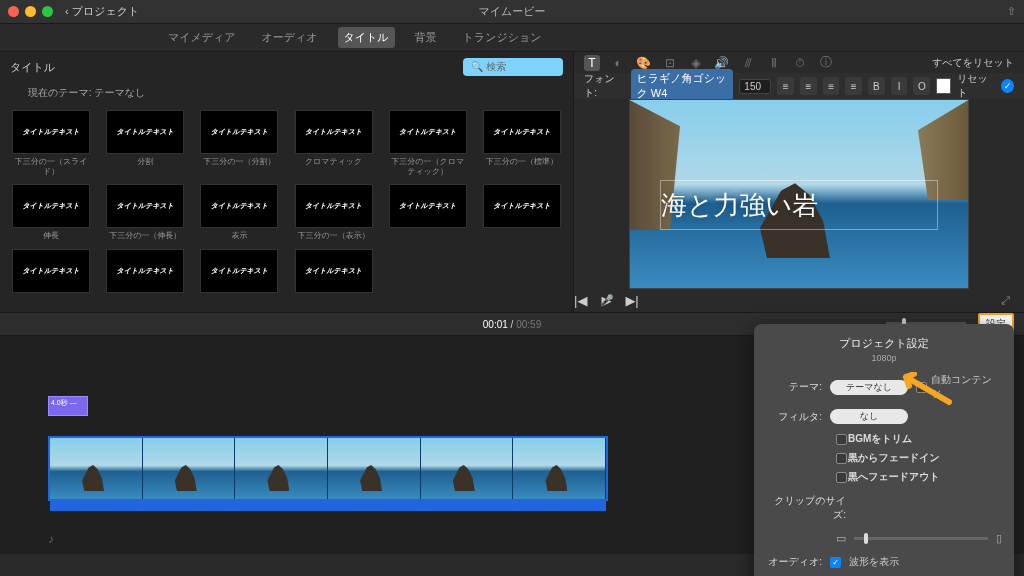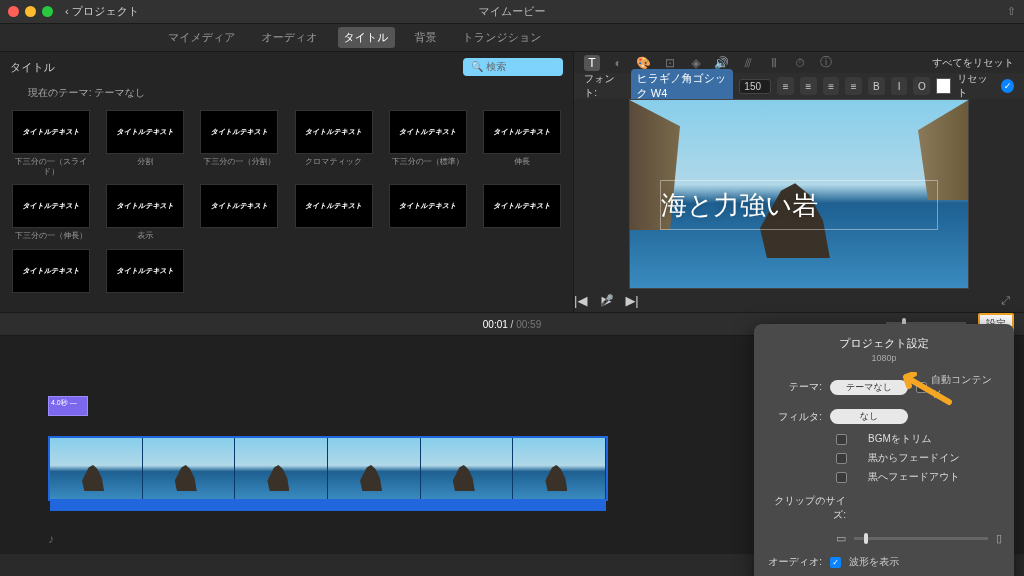--- a/index.html
+++ b/index.html
@@ -75,21 +75,21 @@
 .clip .audio { position: absolute; left: 0; right: 0; bottom: -12px; height: 12px; background: #2266dd; }
 .music-icon { position: absolute; left: 48px; bottom: 8px; color: #666; font-size: 12px; }
 
 .popover { position: absolute; right: 10px; top: 324px; width: 260px; background: #4a4a4a; border-radius: 8px; padding: 12px; box-shadow: 0 4px 20px rgba(0,0,0,0.5); z-index: 10; }
 .popover::before { content: ''; position: absolute; top: -8px; right: 20px; border: 8px solid transparent; border-bottom-color: #4a4a4a; }
 .popover h3 { text-align: center; font-size: 11px; color: #eee; font-weight: normal; margin-bottom: 2px; }
 .popover .sub { text-align: center; font-size: 9px; color: #aaa; margin-bottom: 10px; }
 .popover .row { display: flex; align-items: center; gap: 8px; margin-bottom: 8px; font-size: 10px; }
 .popover .row .rl { width: 56px; text-align: right; color: #ddd; }
 .popover .pill { flex: 0 0 78px; background: #e8e8e8; color: #333; border-radius: 10px; text-align: center; padding: 1px 0; font-size: 9px; }
-.popover .chk { display: flex; align-items: center; gap: 21px; margin-left: 70px; margin-bottom: 5px; font-size: 10px; color: #ddd; }
+.popover .chk { display: flex; align-items: center; gap: 1px; margin-left: 70px; margin-bottom: 5px; font-size: 10px; color: #ddd; font-weight: bold; }
 .popover .chk .box { width: 11px; height: 11px; border: 1px solid #888; border-radius: 2px; background: #3a3a3a; }
 .popover .slider { flex: 1; height: 3px; background: #666; position: relative; }
 .popover .slider::before { content: ''; position: absolute; left: 10px; top: -4px; width: 4px; height: 11px; background: #ddd; border-radius: 2px; }
 .popover .srow { display: flex; align-items: center; gap: 8px; margin: 10px 0 10px 70px; }
 .popover .si { color: #aaa; font-size: 11px; }
 
 .arrow { position: absolute; right: 70px; top: 372px; width: 60px; height: 34px; z-index: 11; }
 .arrow svg { width: 100%; height: 100%; }
 </style>
 </head>
@@ -135,33 +135,41 @@
         <div class="thumb">
           <div class="box">タイトルテキスト</div>
           <div class="cap">下三分の一（分割）</div>
         </div>
         <div class="thumb">
           <div class="box">タイトルテキスト</div>
           <div class="cap">クロマティック</div>
         </div>
         <div class="thumb">
           <div class="box">タイトルテキスト</div>
+          <div class="cap">下三分の一（クロマティック）</div>
+        </div>
+        <div class="thumb">
+          <div class="box">タイトルテキスト</div>
           <div class="cap">下三分の一（標準）</div>
         </div>
         <div class="thumb">
           <div class="box">タイトルテキスト</div>
           <div class="cap">伸長</div>
         </div>
         <div class="thumb">
           <div class="box">タイトルテキスト</div>
           <div class="cap">下三分の一（伸長）</div>
         </div>
         <div class="thumb">
           <div class="box">タイトルテキスト</div>
           <div class="cap">表示</div>
+        </div>
+        <div class="thumb">
+          <div class="box">タイトルテキスト</div>
+          <div class="cap">下三分の一（表示）</div>
         </div>
         <div class="thumb">
           <div class="box">タイトルテキスト</div>
           <div class="cap"></div>
         </div>
         <div class="thumb">
           <div class="box">タイトルテキスト</div>
           <div class="cap"></div>
         </div>
         <div class="thumb">

